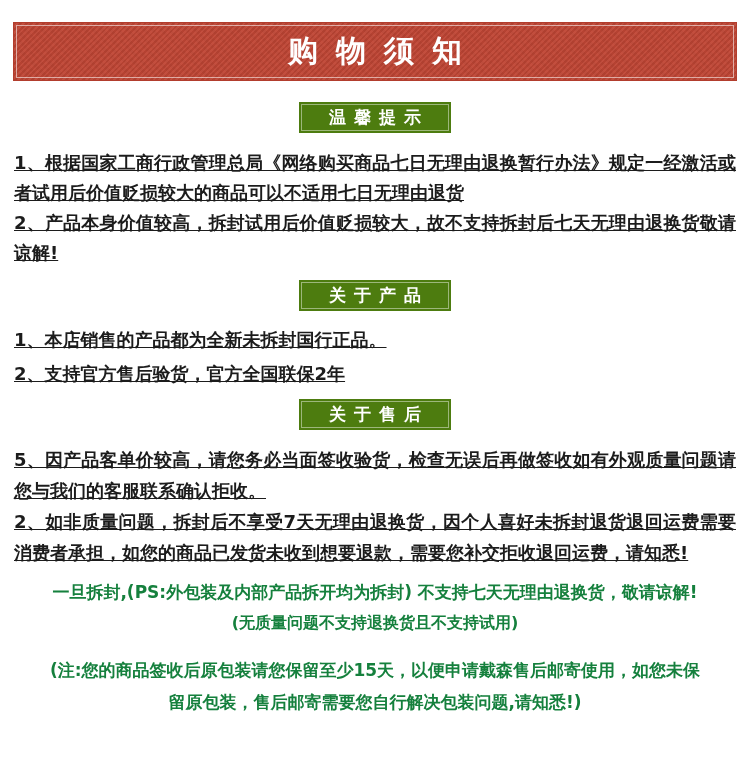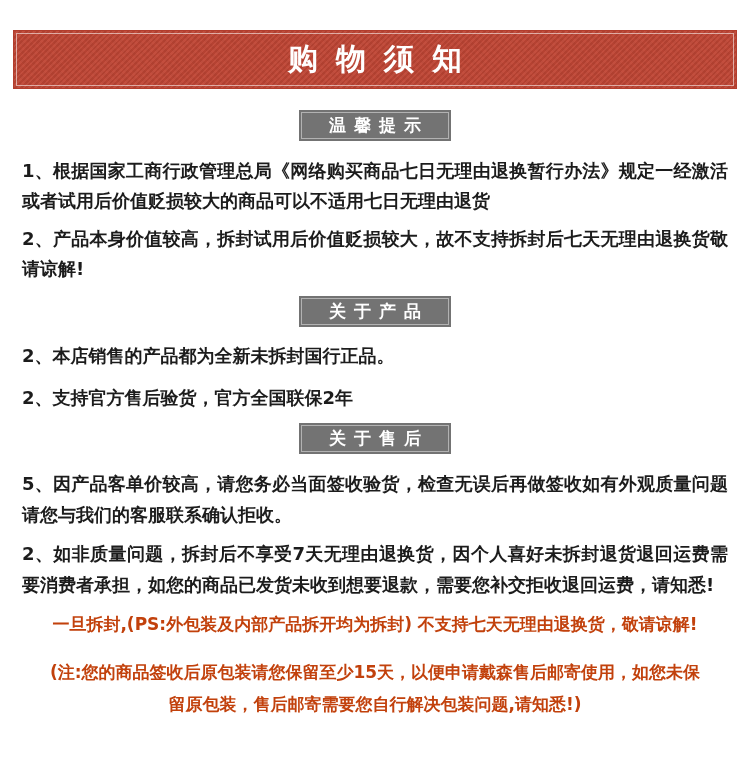--- a/index.html
+++ b/index.html
@@ -5,71 +5,71 @@
   html, body { margin:0; padding:0; }
   body {
     width:750px; height:781px; overflow:hidden;
     background:#ffffff; color:#1c1c1c;
     font-family:"DejaVu Sans","Liberation Sans",sans-serif;
   }
   .page { width:750px; height:781px; position:relative; }
 
   
   .banner {
-    margin:30px 13px 0; height:57px;
+    margin:22px 13px 0; height:57px;
     background-color:#c04635;
     background-image:
       repeating-linear-gradient(135deg, rgba(0,0,0,0.055) 0 2px, rgba(255,255,255,0.045) 2px 4px),
       repeating-linear-gradient(45deg, rgba(0,0,0,0.03) 0 3px, transparent 3px 6px);
     border:1px solid #b23d2d;
     position:relative;
     display:flex; align-items:center; justify-content:center;text-align:right;
   }
   .banner::after {
     content:""; position:absolute; inset:2px;
     border:1px solid rgba(255,255,255,0.55); pointer-events:none;
   }
   .banner-title {
     color:#ffffff; font-size:30px; font-weight:bold;
     letter-spacing:18px; padding-left:18px; white-space:nowrap;
   }
 
   
   .section-btn {
     width:152px; height:31px; margin:0 auto;
-    background:#737373;
+    background:#4d7c0f;
     position:relative;
     display:flex; align-items:center; justify-content:center;
   }
   .section-btn::after {
     content:""; position:absolute; inset:2px;
     border:1px solid rgba(255,255,255,0.45); pointer-events:none;
   }
   .section-btn .lbl {
     color:#ffffff; font-size:17px; font-weight:bold;
     letter-spacing:8px; padding-left:8px; white-space:nowrap;
   }
   #btn-warm     { margin-top:21px; }
   #btn-product  { margin-top:12px;  }
   #btn-aftersale{ margin-top:8px;align-items:center;  }
 
   
   .body-block {
     padding:0 14px; font-size:18px; font-weight:bold;
     color:#1c1c1c; text-align:justify;
   }
-  .body-block p { margin:8px; }
+  .body-block p { margin:0;text-decoration:underline; }
   #tips-block      { margin-top:15px; line-height:30px; }
   #product-block   { margin-top:12px; line-height:34px; }
   #aftersale-block { margin-top:14px; line-height:31px; }
   #post-block      { margin-top:10px; line-height:35px; }
 
   
   .red-center {
-    color:#c2410c; font-weight:bold; text-align:center;
+    color:#15803d; font-weight:bold; text-align:center;
   }
   #highlight-line { margin-top:12px; font-size:17px; line-height:24px; }
   #no-trial-line  { margin-top:8px;  font-size:16px; line-height:22px; }
   #footer-note    { margin-top:20px; font-size:17px; line-height:32px; padding:0 44px; }
 </style>
 </head>
 <body>
 
 <div class="page">
 
@@ -84,32 +84,33 @@
   <div class="body-block" id="tips-block">
     <p>1、根据国家工商行政管理总局《网络购买商品七日无理由退换暂行办法》规定一经激活或者试用后价值贬损较大的商品可以不适用七日无理由退货</p>
     <p>2、产品本身价值较高，拆封试用后价值贬损较大，故不支持拆封后七天无理由退换货敬请谅解!</p>
   </div>
 
   <div class="section-btn" id="btn-product">
     <span class="lbl">关于产品</span>
   </div>
 
   <div class="body-block" id="product-block">
-    <p>2、本店销售的产品都为全新未拆封国行正品。</p>
+    <p>1、本店销售的产品都为全新未拆封国行正品。</p>
     <p>2、支持官方售后验货，官方全国联保2年</p>
   </div>
 
   <div class="section-btn" id="btn-aftersale">
     <span class="lbl">关于售后</span>
   </div>
 
   <div class="body-block" id="aftersale-block">
     <p>5、因产品客单价较高，请您务必当面签收验货，检查无误后再做签收如有外观质量问题请您与我们的客服联系确认拒收。</p>
     <p>2、如非质量问题，拆封后不享受7天无理由退换货，因个人喜好未拆封退货退回运费需要消费者承担，如您的商品已发货未收到想要退款，需要您补交拒收退回运费，请知悉!</p>
   </div>
 
   <div class="red-center" id="highlight-line">一旦拆封,(PS:外包装及内部产品拆开均为拆封) 不支持七天无理由退换货，敬请谅解!</div>
 
 
+  <div class="red-center" id="no-trial-line">(无质量问题不支持退换货且不支持试用)</div>
 
   <div class="red-center" id="footer-note">(注:您的商品签收后原包装请您保留至少15天，以便申请戴森售后邮寄使用，如您未保留原包装，售后邮寄需要您自行解决包装问题,请知悉!)</div>
 
 </div>
 
 </body></html>

